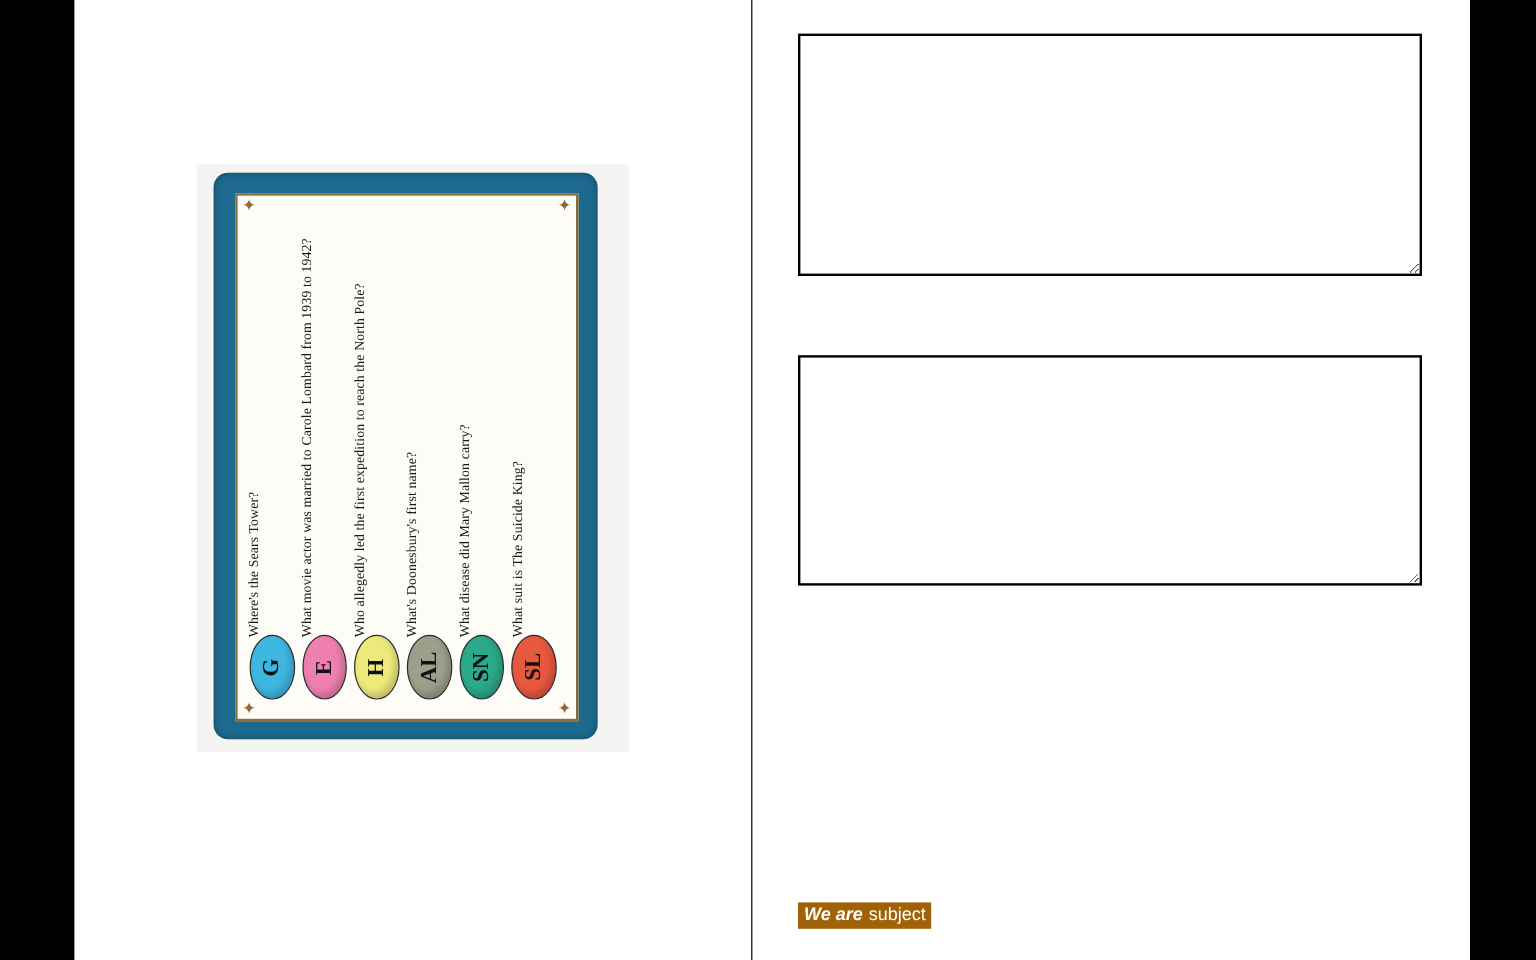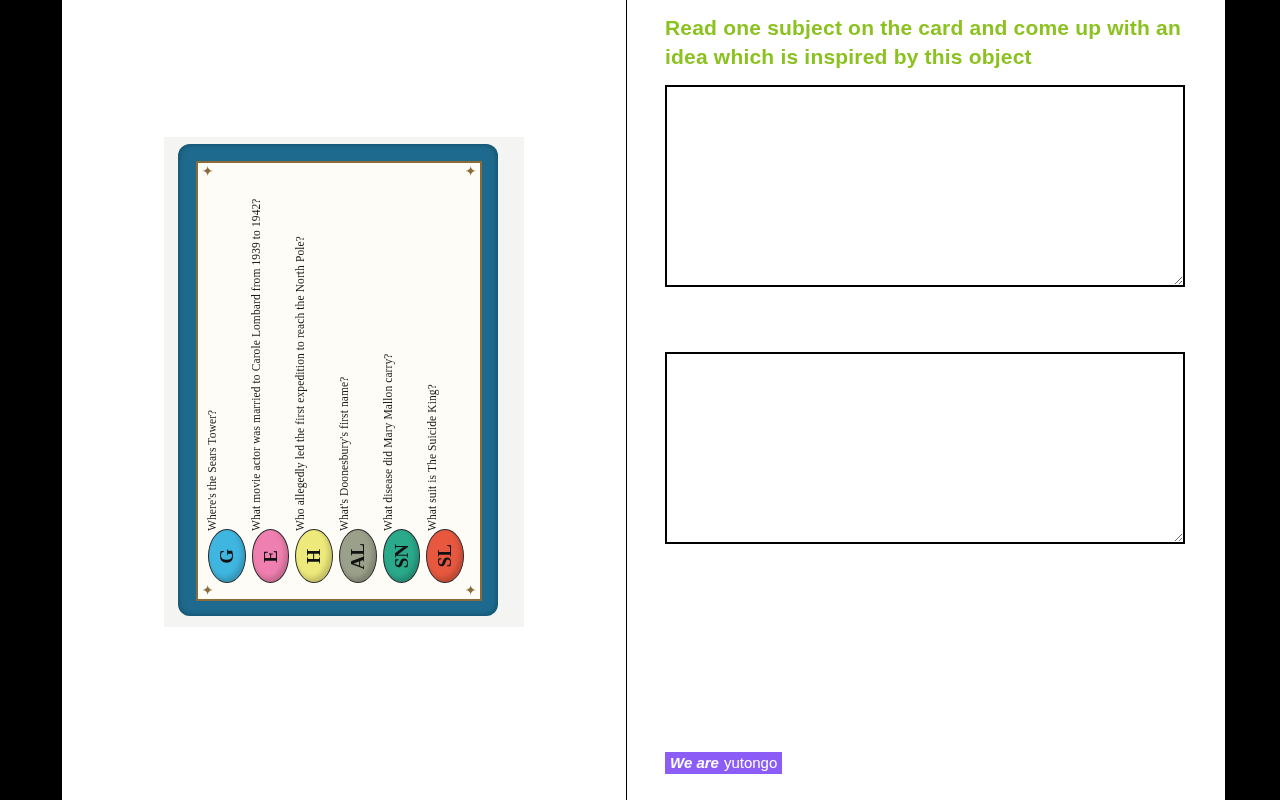--- a/index.html
+++ b/index.html
@@ -159,21 +159,21 @@
   }
   .box1 { height: 202px; margin-top: 14px; }
   .box2 { height: 192px; margin-top: 13px; }
   .gap { height: 48px; }
 
   .logo {
     position: absolute;
     left: 665px;
     top: 752px;
     height: 22px;
-    background: #8b5cf6;
+    background: #a16207;
     padding: 2px 5px 3px 5px;
     display: inline-flex;
     align-items: center;
     box-sizing: border-box;
   }
   .logo .we {
     color: #ffffff;
     font-weight: bold;
     font-style: italic;
     font-size: 15px;
@@ -227,25 +227,24 @@
                 <span>SL</span>
               </div>
           </div>
         </div>
       </div>
     </div>
   </div>
 
   <div class="right-panel">
     <div class="ws">
-      <h2>Read one subject on the card and come up with an idea which is inspired by this object</h2>
       <textarea class="answer-box box1" placeholder="" style=""></textarea>
       <div class="gap"></div>
       <textarea class="answer-box box2" placeholder="" style=""></textarea>
     </div>
   </div>
 
   <div class="logo">
     <span class="we">We are</span>
-    <span class="brand">yutongo</span>
+    <span class="brand">subject</span>
   </div>
 
 </div>
 
 </body></html>

